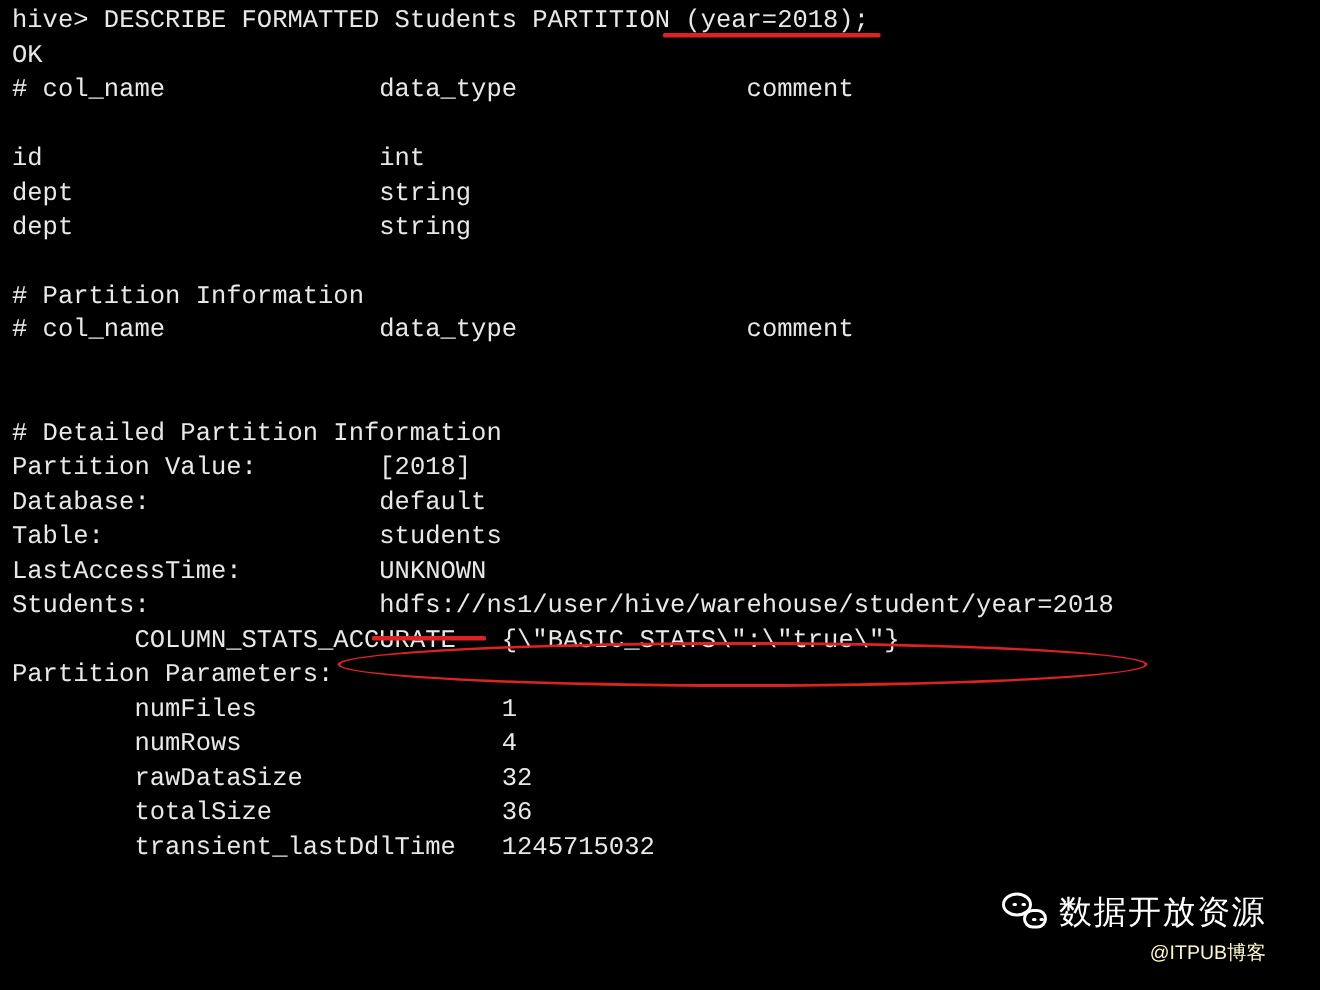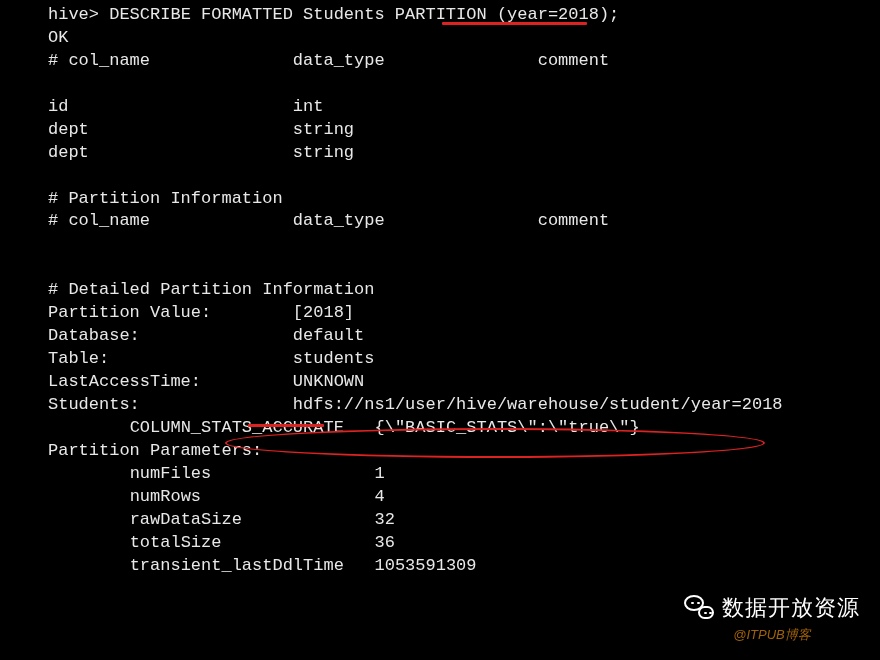--- a/index.html
+++ b/index.html
@@ -9,48 +9,48 @@
     font-family: "Courier New", monospace;
     font-size: 17px;
     line-height: 1.35;
     width: 880px;
     height: 660px;
     padding: 4px 8px;
     position: relative;
     overflow: hidden;
     font-weight: 500;
   }
-  .line { white-space: pre; margin-left: 40px; }
+  .line { white-space: pre; }
   .underline-red {
     position: absolute;
     height: 2.5px;
     background: #d22;
     border-radius: 1px;
   }
   .oval-red {
     position: absolute;
     border: 2.5px solid #d22;
     border-radius: 50%;
   }
   .watermark {
     position: absolute;
-    right: 20px;
+    right: 36px;
     bottom: 16px;
     color: #fff;
-    text-align: center;
+    text-align: right;
     font-family: Arial, sans-serif;
   }
   .wm-row {
     display: flex;
     align-items: center;
     justify-content: flex-end;
     gap: 8px;
   }
   .wm-main { font-size: 22px; font-weight: 500; letter-spacing: 1px; }
-  .wm-sub { font-size: 13px; color: #a16207; margin-top: 4px; font-style: italic; }
+  .wm-sub { font-size: 13px; color: #fef9c3; margin-top: 4px; }
   .wechat-icon {
     width: 30px; height: 26px;
     position: relative;
   }
   .bubble1, .bubble2 {
     position: absolute;
     border-radius: 50%;
     background: transparent;
     border: 2px solid #fff;
   }
@@ -79,21 +79,21 @@
 <div class="line"><span>Database:</span>               <span>default</span></div>
 <div class="line"><span>Table:</span>                  <span>students</span></div>
 <div class="line"><span>LastAccessTime:</span>         <span>UNKNOWN</span></div>
 <div class="line"><span>Students:</span>               <span>hdfs://ns1/user/hive/warehouse/student/year=2018</span></div>
 <div class="line">        <span>COLUMN_STATS_ACCURATE</span>   <span>{\"BASIC_STATS\":\"true\"}</span></div>
 <div class="line">Partition Parameters:</div>
 <div class="line">        <span>numFiles</span>                <span>1</span></div>
 <div class="line">        <span>numRows</span>                 <span>4</span></div>
 <div class="line">        <span>rawDataSize</span>             <span>32</span></div>
 <div class="line">        <span>totalSize</span>               <span>36</span></div>
-<div class="line">        <span>transient_lastDdlTime</span>   <span>1053591309</span></div>
+<div class="line">        <span>transient_lastDdlTime</span>   <span>1245715032</span></div>
 </div>
 
 <div class="underline-red" style="left:442px; top:22px; width:145px;"></div>
 <div class="underline-red" style="left:248px; top:424px; width:76px;"></div>
 <div class="oval-red" style="left:225px; top:428px; width:540px; height:30px;"></div>
 
 <div class="watermark">
   <div class="wm-row">
     <div class="wechat-icon">
       <div class="bubble1">

